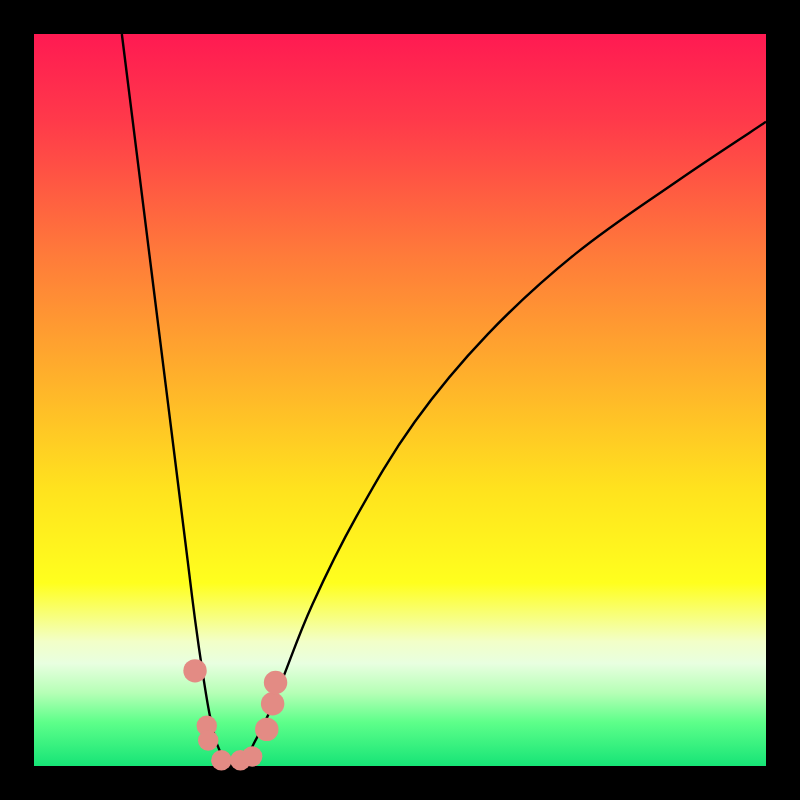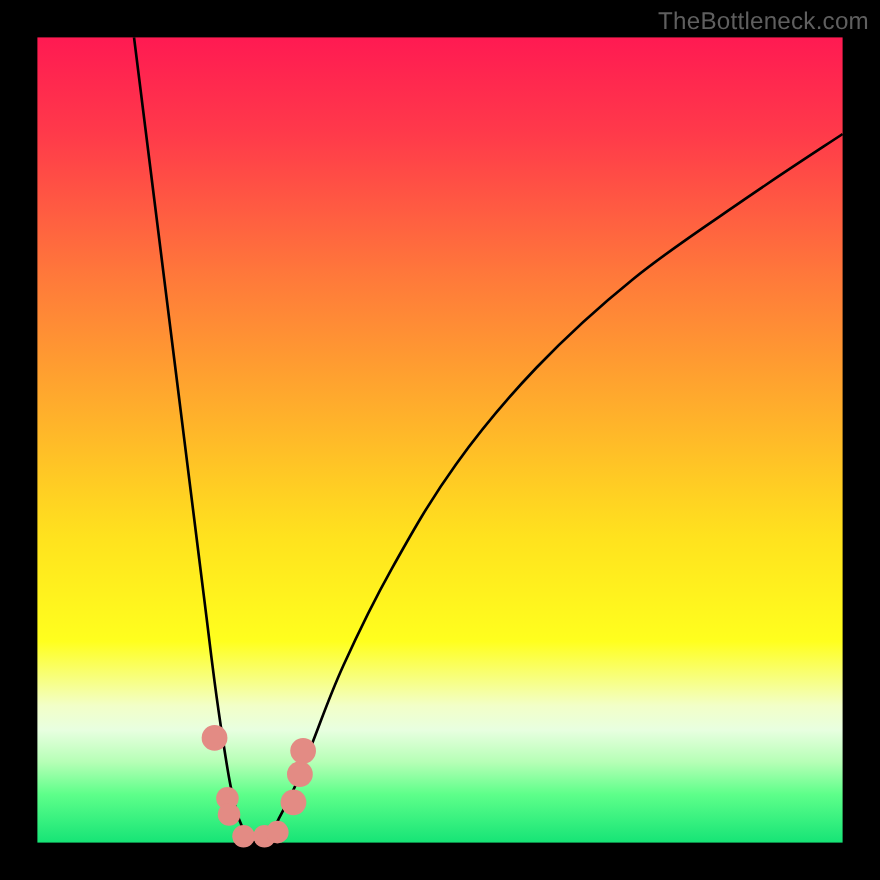--- a/index.html
+++ b/index.html
@@ -58,14 +58,13 @@
           <circle cx="174.216" cy="706.38" r="10.248" fill="#e38b84"></circle>
           <circle cx="187.392" cy="726.144" r="10.248" fill="#e38b84"></circle>
           <circle cx="206.42399999999998" cy="726.144" r="10.248" fill="#e38b84"></circle>
           <circle cx="218.136" cy="722.484" r="10.248" fill="#e38b84"></circle>
           <circle cx="232.776" cy="695.4" r="11.712" fill="#e38b84"></circle>
           <circle cx="238.632" cy="669.78" r="11.712" fill="#e38b84"></circle>
           <circle cx="241.56" cy="648.552" r="11.712" fill="#e38b84"></circle>
         </g>
     </svg>
   </div>
-  <div class="watermark">TheBottleneck.com</div>
 </div>
 
 </body></html>

